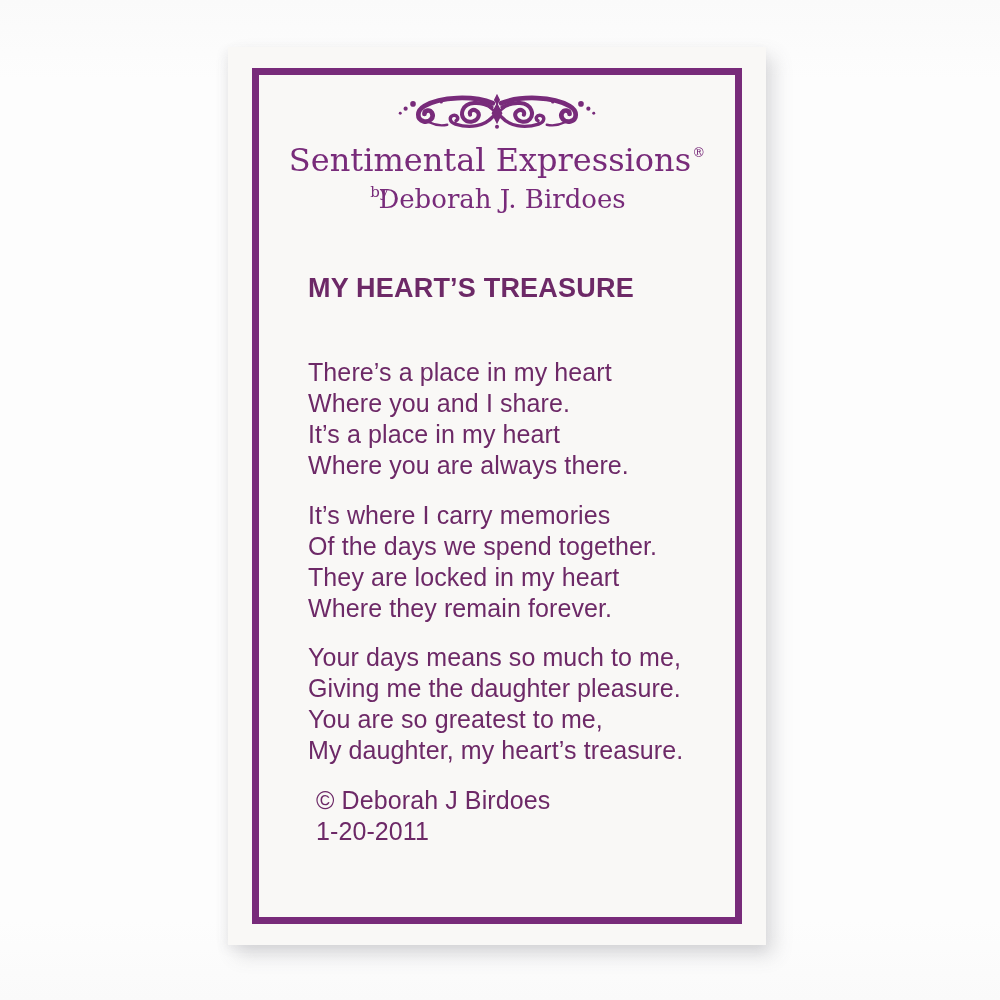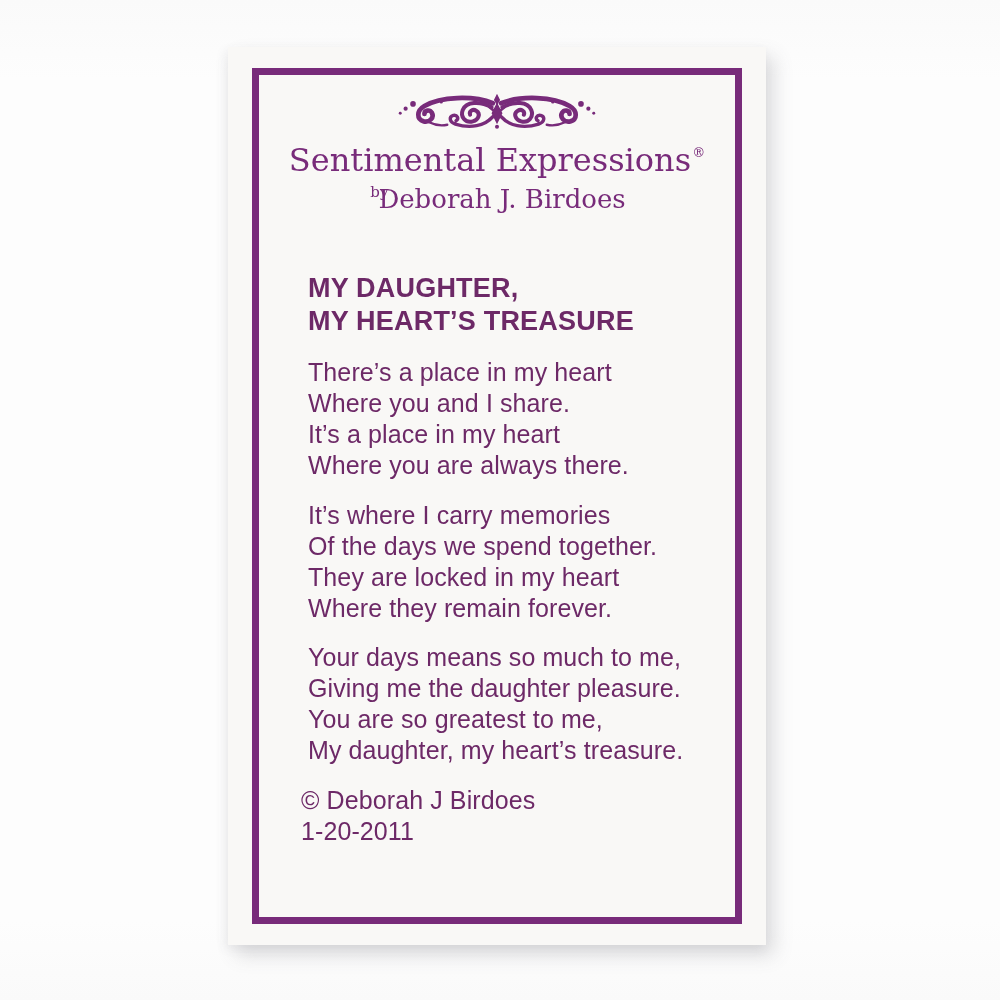--- a/index.html
+++ b/index.html
@@ -97,21 +97,21 @@
     line-height: 31px;
     color: var(--text);
     letter-spacing: 0.1px;
     white-space: nowrap;
   }
   .stanza-1 { top: 310px; }
   .stanza-2 { top: 453px; }
   .stanza-3 { top: 595px; }
   .card-footer {
     position: absolute;
-    left: 73px;
+    left: 88px;
     top: 738px;
     font-size: 25px;
     line-height: 31px;
     color: var(--text);
     letter-spacing: 0.1px;
   }
 </style>
 </head>
 <body>
 
@@ -149,21 +149,20 @@
           <circle cx="243" cy="14" r="2.4" stroke="none" fill="#782b7a"></circle>
         </g>
       </g>
     </svg>
 
     <div class="brand-line"><span>Sentimental Expressions</span><span class="reg">®</span></div>
 
     <div class="author-line"><span class="by">by</span><span>Deborah J. Birdoes</span></div>
 
     <div class="poem-title">
-      <div>MY DAUGHTER,</div>
       <div>MY HEART’S TREASURE</div>
     </div>
 
     <div class="stanza stanza-2">
       <div>It’s where I carry memories</div>
       <div>Of the days we spend together.</div>
       <div>They are locked in my heart</div>
       <div>Where they remain forever.</div>
     </div>
 

